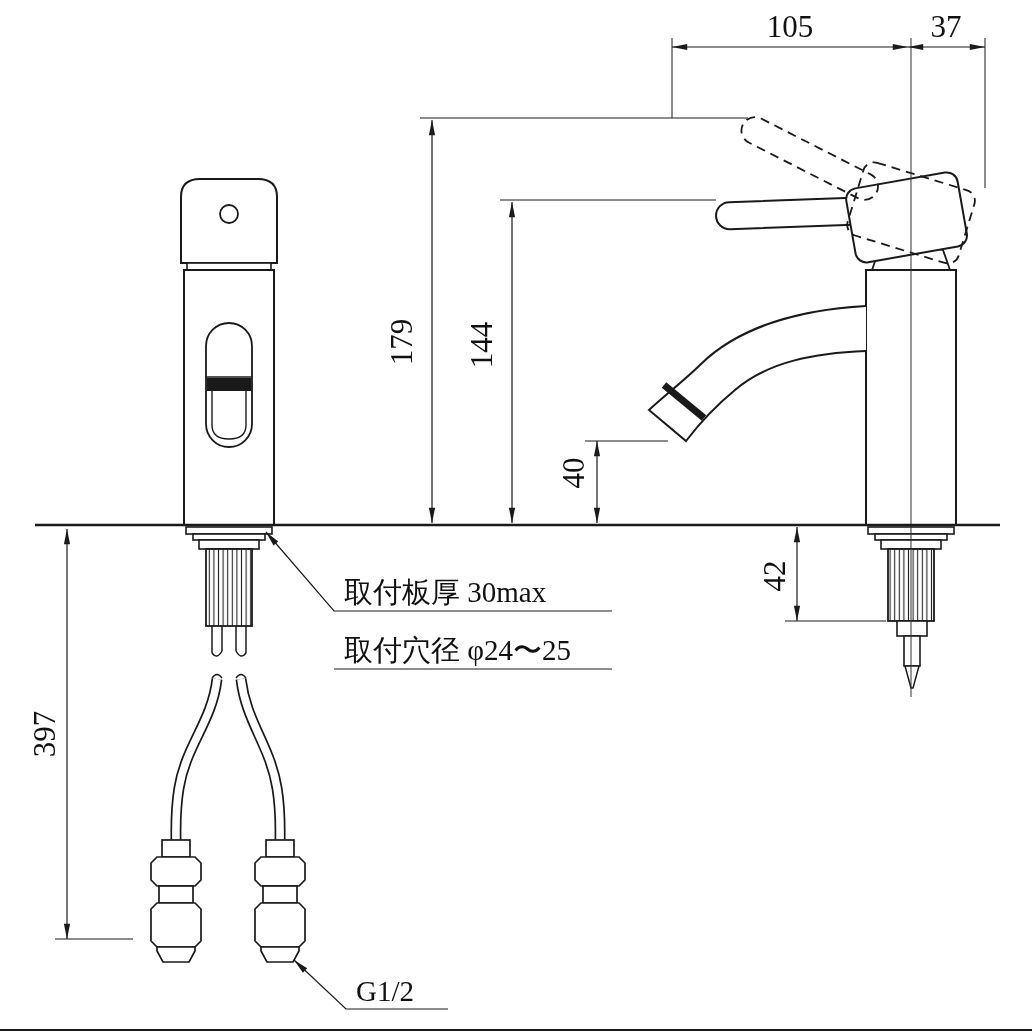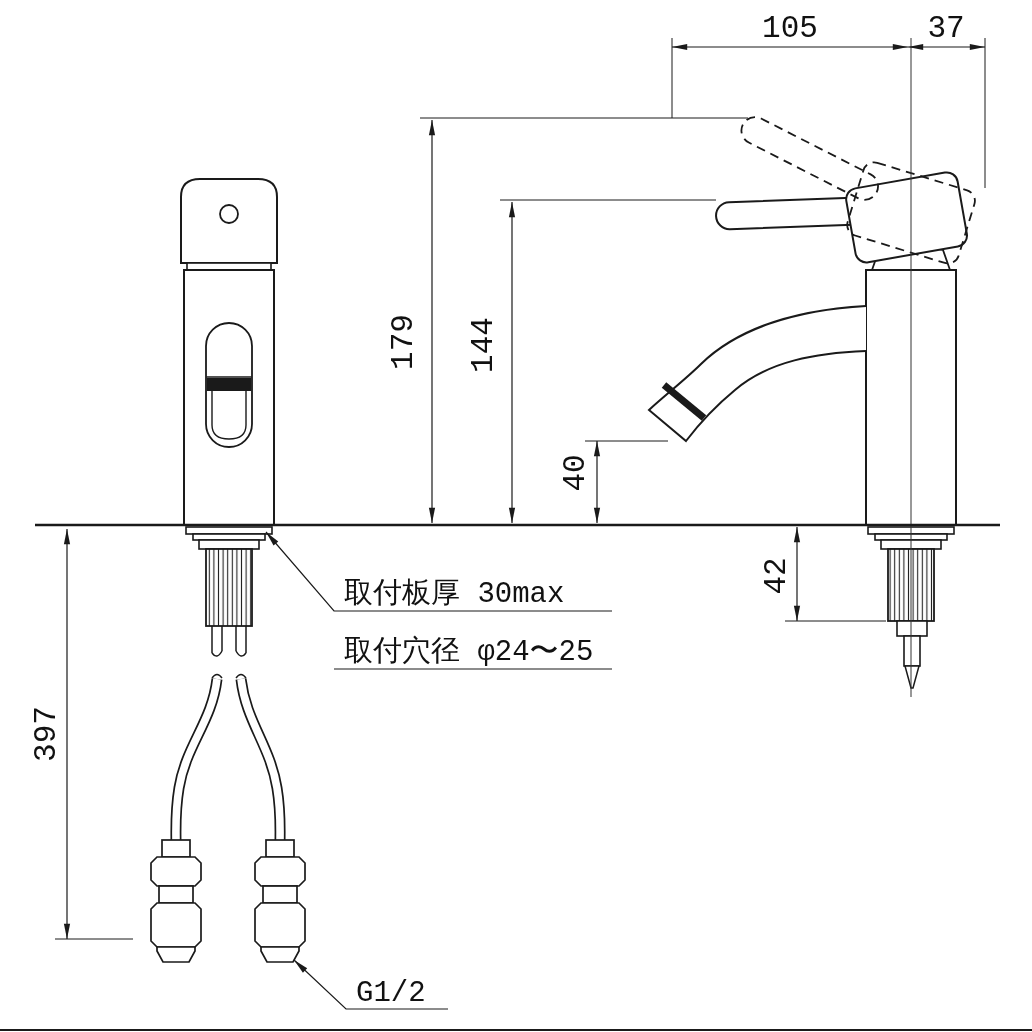--- a/index.html
+++ b/index.html
@@ -1,17 +1,17 @@
 <!DOCTYPE html>
 <html><head>
 <meta charset="utf-8">
 <style>
   html,body{margin:0;padding:0;background:#ffffff;}
   .stage{position:relative;width:1032px;height:1032px;background:#ffffff;overflow:hidden;
-         font-family:Liberation Mono, monospace;}
+         font-family:Liberation Serif, serif;}
   svg{position:absolute;left:0;top:0;}
   text{fill:#111;}
   .dim-text{font-size:31px;}
   .note-text{font-size:29px;}
 </style>
 </head>
 <body>
 
 <div class="stage">
 <svg width="1032" height="1032" viewBox="0 0 1032 1032">

